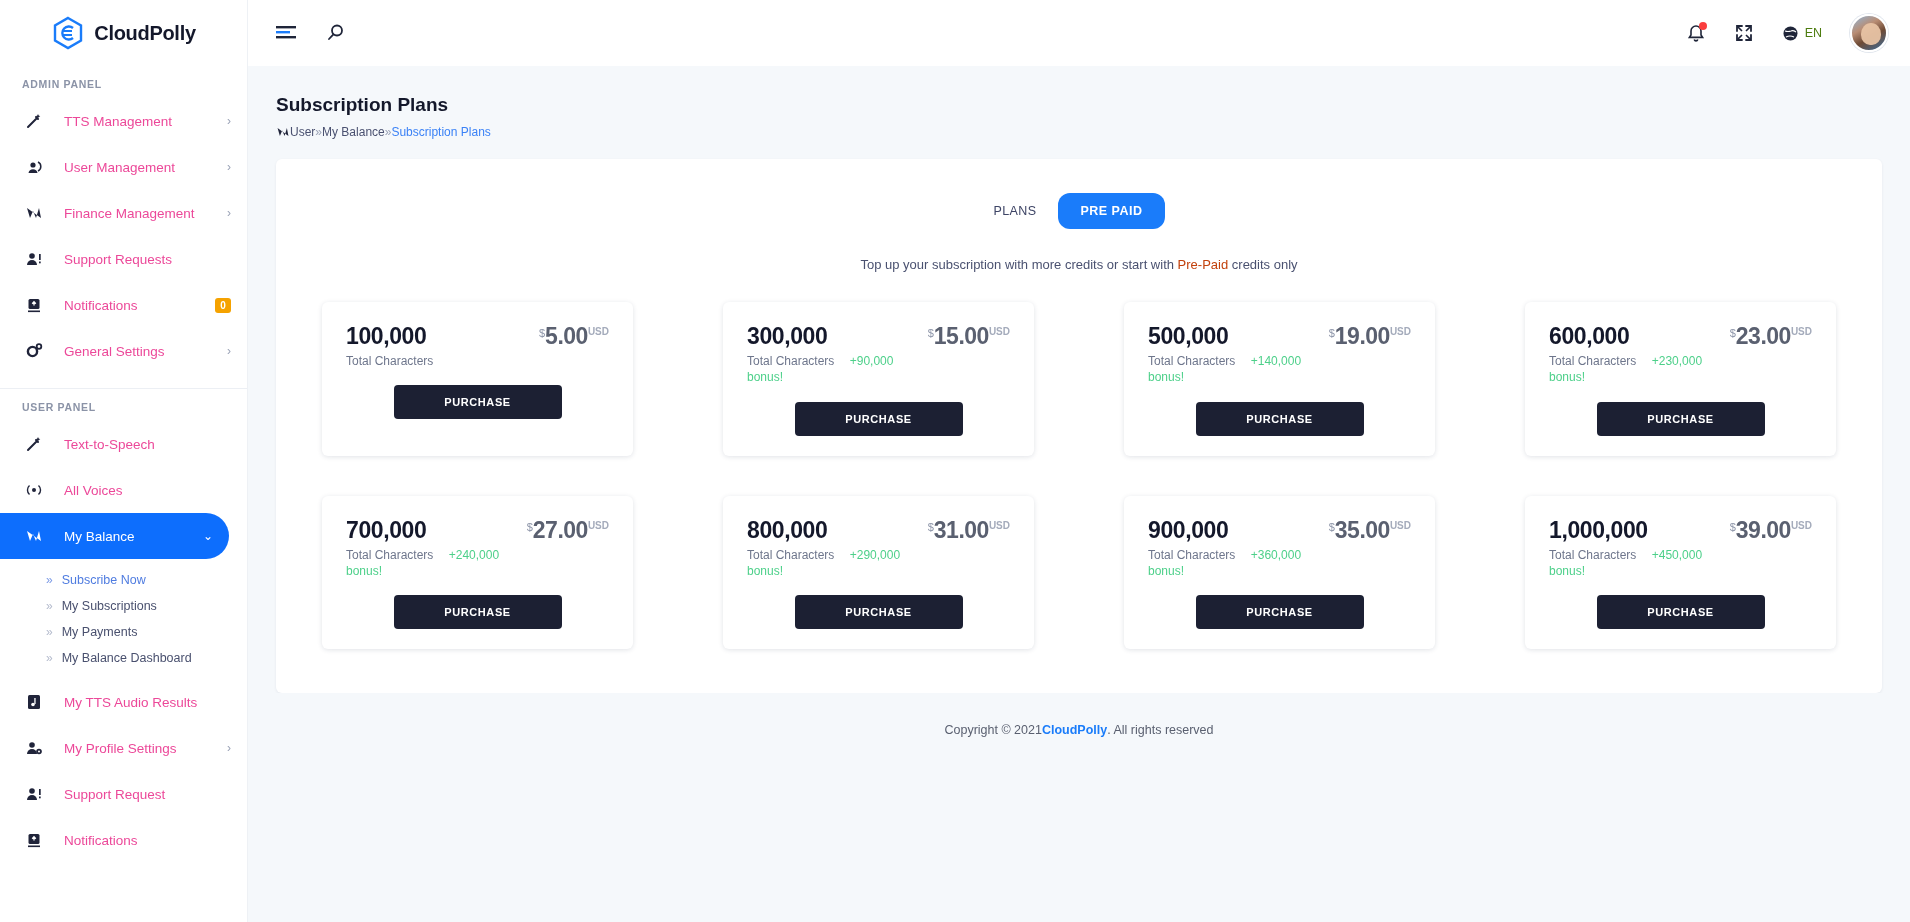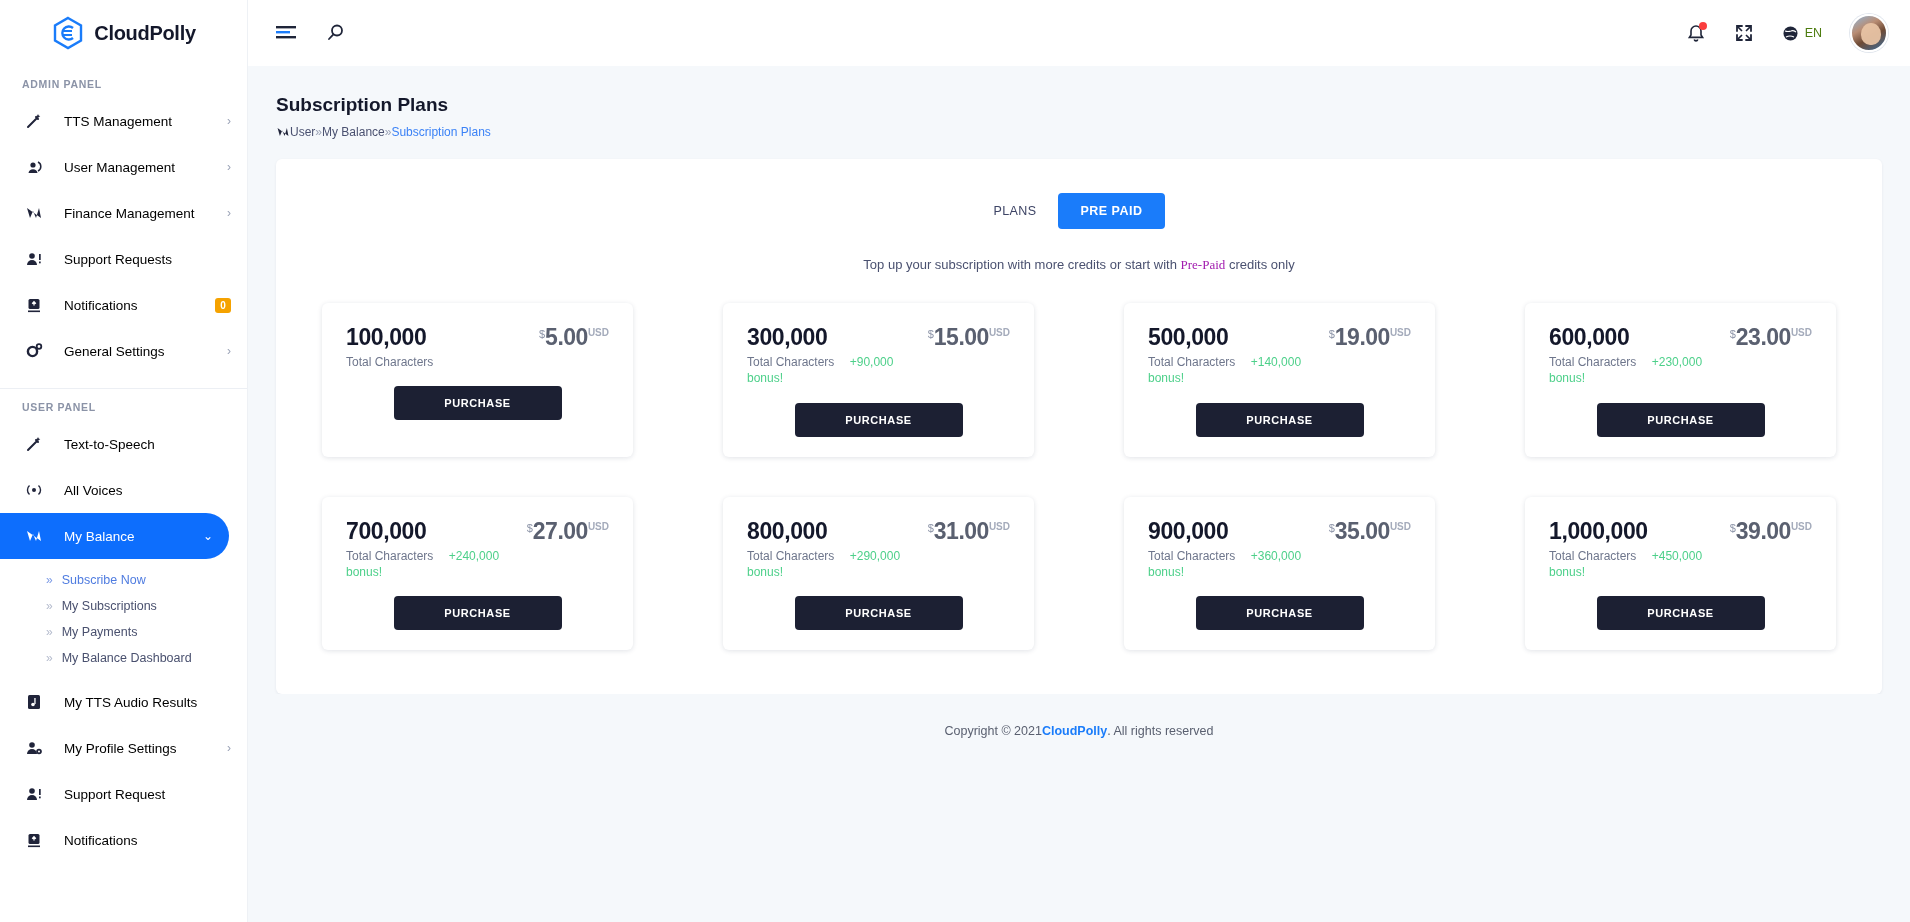--- a/index.html
+++ b/index.html
@@ -32,21 +32,21 @@
   }
   .nav-item {
     display: flex; align-items: center; height: 46px;
     padding: 0 16px 0 22px; cursor: pointer; position: relative;
   }
   .nav-item .ic {
     width: 24px; min-width: 24px; display: flex; align-items: center;
     justify-content: center; color: #20243a;
   }
   .nav-item .lbl {
-    margin-left: 18px; font-size: 13.5px; color: #000000; flex: 1;
+    margin-left: 18px; font-size: 13.5px; color: #ec4899; flex: 1;
     white-space: nowrap;
   }
   .nav-item .chev { color: #9aa2b6; font-size: 12px; }
   .nav-item.active {
     background: #0d6efd; border-radius: 0 30px 30px 0; margin-right: 18px;
   }
   .nav-item.active .lbl { color: #ffffff; }
   .nav-item.active .ic { color: #ffffff; }
   .nav-item.active .chev { color: #ffffff; }
   .badge {
@@ -109,29 +109,29 @@
     padding: 34px 46px 44px 46px;
   }
   .toggle-row {
     display: flex; align-items: center; justify-content: center;
     gap: 22px; margin-bottom: 28px;
   }
   .toggle-plain {
     font-size: 12.5px; color: #3d4465; letter-spacing: .4px; cursor: pointer;
   }
   .toggle-btn {
-    background: #1a7cfa; color: #fff; border: none; border-radius: 4px;
+    background: #1a7cfa; color: #fff; border: none; border-radius: 12px;
     font-size: 12.5px; font-weight: bold; letter-spacing: .5px;
     padding: 11px 22px; cursor: pointer;
     font-family: "Liberation Sans", sans-serif;
   }
   .subtitle {
     text-align: center; font-size: 13px; color: #4a5170; margin-bottom: 30px;
   }
-  .subtitle a { color: #a21caf; text-decoration: none; font-family: Liberation Serif, serif; }
+  .subtitle a { color: #c2410c; text-decoration: none; }
 
   .grid {
     display: grid; grid-template-columns: repeat(4, 1fr);
     column-gap: 90px; row-gap: 40px;
   }
   .card {
     background: #fff; border-radius: 6px;
     box-shadow: 0 1px 5px rgba(25,35,70,.13);
     padding: 22px 24px 20px 24px; position: relative;
   }

